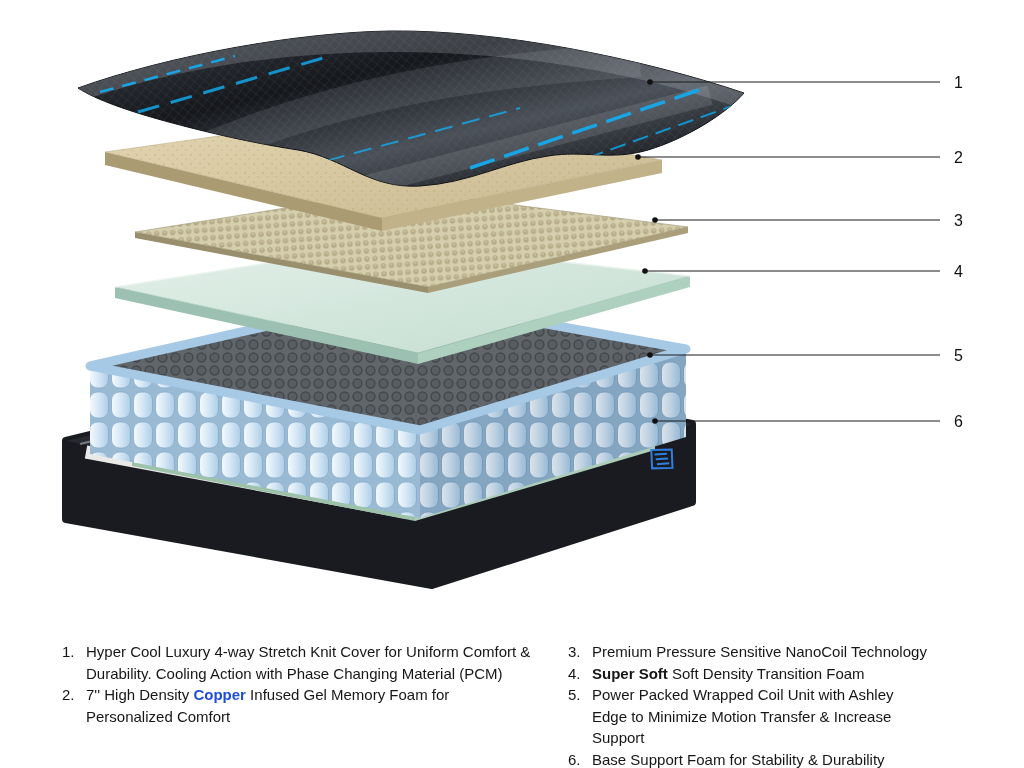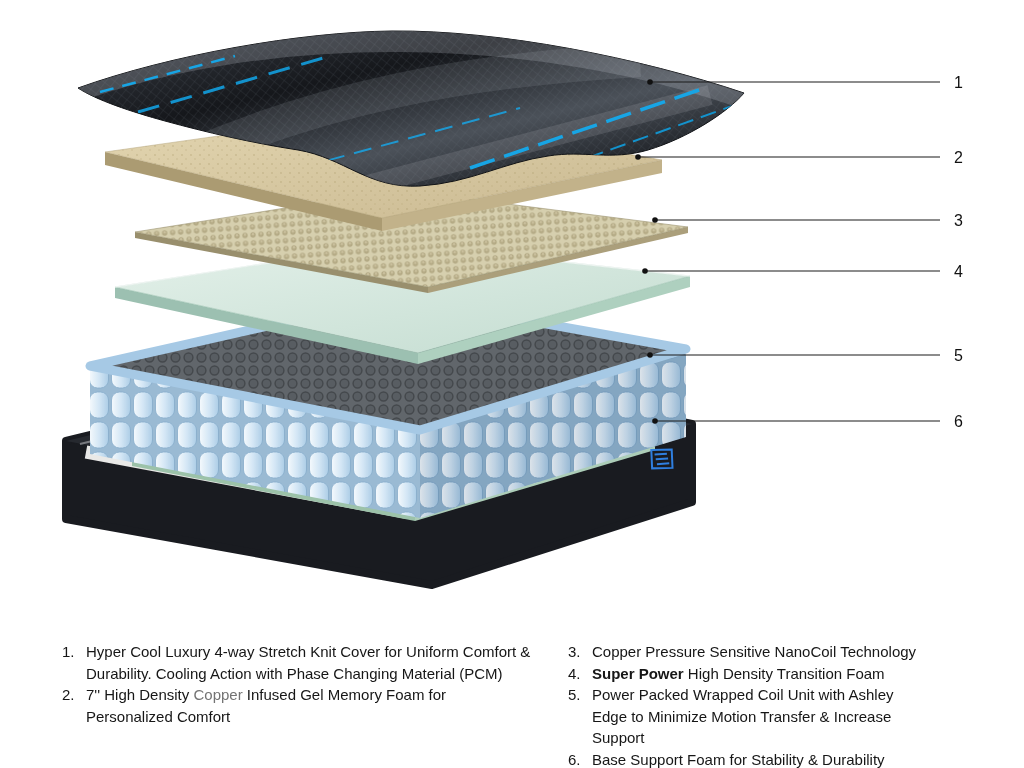--- a/index.html
+++ b/index.html
@@ -9,21 +9,21 @@
   svg{display:block;}
   .callout-num{font-family:"Liberation Sans",sans-serif;font-size:16px;fill:#111;}
   .legend{position:absolute;top:641px;left:0;width:1024px;color:#161616;
           font-size:15px;line-height:21.5px;}
   .legend-col{position:absolute;top:0;}
   .legend-col-left{left:62px;width:472px;}
   .legend-col-right{left:568px;width:362px;}
   .legend-item{display:flex;align-items:flex-start;}
   .legend-num{flex:0 0 24px;text-align:left;}
   .legend-text{flex:1;}
-  .copper{color:#737373;font-weight:normal;margin-top:32px;}
+  .copper{color:#1d4ed8;font-weight:bold;margin-top:32px;}
   .bold{font-weight:bold;}
 </style>
 </head>
 <body>
 
 <div class="stage">
 <svg width="1024" height="610" viewBox="0 0 1024 610">
   <defs>
     <linearGradient id="coverGrad" x1="0" y1="0" x2="1" y2="1">
       <stop offset="0" stop-color="#3a3f47"></stop>
@@ -178,25 +178,25 @@
       <span class="legend-text"><span>Hyper Cool Luxury 4-way Stretch Knit Cover for Uniform Comfort &amp; Durability. Cooling Action with Phase Changing Material (PCM)</span></span>
     </div>
     <div class="legend-item">
       <span class="legend-num">2.</span>
       <span class="legend-text"><span>7'' High Density </span><span class="copper">Copper</span><span> Infused Gel Memory Foam for Personalized Comfort</span></span>
     </div>
   </div>
   <div class="legend-col legend-col-right">
     <div class="legend-item">
       <span class="legend-num">3.</span>
-      <span class="legend-text"><span>Copper Pressure Sensitive NanoCoil Technology</span></span>
+      <span class="legend-text"><span>Premium Pressure Sensitive NanoCoil Technology</span></span>
     </div>
     <div class="legend-item">
       <span class="legend-num">4.</span>
-      <span class="legend-text"><span class="bold">Super Power</span><span> High Density Transition Foam</span></span>
+      <span class="legend-text"><span class="bold">Super Soft</span><span> Soft Density Transition Foam</span></span>
     </div>
     <div class="legend-item">
       <span class="legend-num">5.</span>
       <span class="legend-text"><span>Power Packed Wrapped Coil Unit with Ashley Edge to Minimize Motion Transfer &amp; Increase Support</span></span>
     </div>
     <div class="legend-item">
       <span class="legend-num">6.</span>
       <span class="legend-text"><span>Base Support Foam for Stability &amp; Durability</span></span>
     </div>
   </div>

